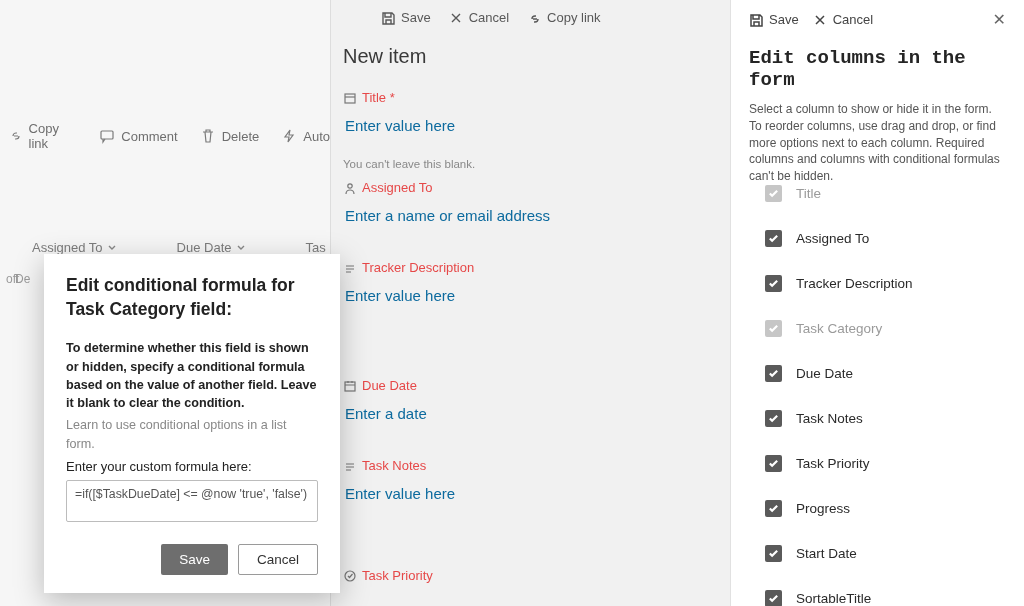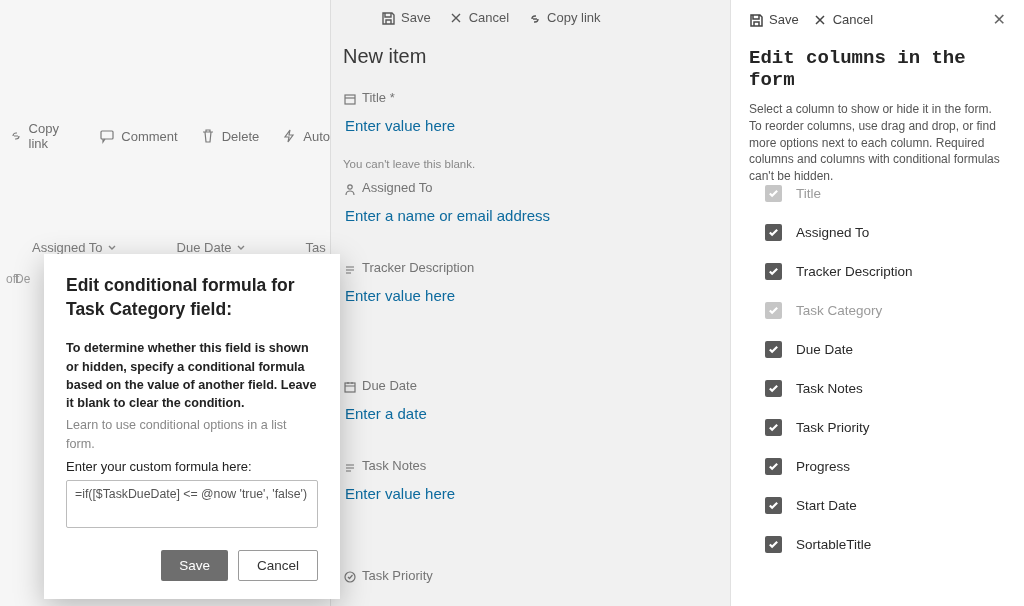--- a/index.html
+++ b/index.html
@@ -10,47 +10,47 @@
   .grid-head { position:absolute; top:240px; left:0; width:330px; color:#7c7c7c; font-size:13px; display:flex; gap:60px; padding-left:32px;}
   .grid-head .col { display:flex; align-items:center; gap:4px; }
   .grid-row { position:absolute; top:272px; left:0; color:#9a9a9a; font-size:12px; }
   .middle-panel { position:absolute; top:0; left:330px; width:400px; height:606px; background:#fbfbfb; border-left:1px solid #ddd; }
   .middle-panel::before{content:"";position:absolute;inset:0;background:rgba(128,128,128,0.08);}
   .mid-toolbar { display:flex; gap:18px; padding:10px 10px 0 50px; color:#555; font-size:13px;}
   .mid-toolbar .tb-item{display:flex;align-items:center;gap:6px;}
   .mid-toolbar svg{width:14px;height:14px;fill:none;stroke:#555;stroke-width:1.4;}
   .mid-title { font-size:20px; font-weight:400; color:#333; padding:20px 12px 18px 12px;}
   .field { padding:4px 12px 16px 12px; }
-  .field-label { display:flex; align-items:flex-end; gap:6px; color:#737373; font-size:13px; margin-bottom:6px;}
+  .field-label { display:flex; align-items:center; gap:6px; color:#ef4444; font-size:13px; margin-bottom:6px;}
   .field-label svg { width:13px; height:13px; fill:none; stroke:#777; stroke-width:1.2;}
   .field-input { color:#0369a1; font-size:15px; padding:6px 2px; }
   .field-error { color:#8a8a8a; font-size:11.5px; padding:2px 12px 6px 12px;}
   .sep { height:10px; }
   .right-panel { position:absolute; top:0; right:0; width:294px; height:606px; background:#fff; border-left:1px solid #e1e1e1; padding:10px 18px 10px 18px; }
   .right-toolbar { display:flex; align-items:center; gap:14px; color:#444; font-size:13px; }
   .right-toolbar .tb-item{display:flex;align-items:center;gap:6px;}
   .right-toolbar svg{width:14px;height:14px;fill:none;stroke:#444;stroke-width:1.5;}
   .right-close { margin-left:auto; font-size:16px; color:#666; cursor:pointer; }
   .right-title { font-size:19px; font-weight:600; color:#252525; margin:18px 0 10px 0;font-family:Liberation Mono, monospace; }
   .right-desc { font-size:12px; color:#555; line-height:1.4; margin-bottom:0; }
-  .col-list { display:flex; flex-direction:column; gap:22px; padding-left:16px;}
+  .col-list { display:flex; flex-direction:column; gap:28px; padding-left:16px;}
   .col-row { display:flex; align-items:center; gap:14px; font-size:13.5px; }
   .col-row.disabled { color:#9a9a9a; }
   .col-row.enabled { color:#2a2a2a; }
   .chk { width:17px;height:17px; border-radius:2px; display:flex;align-items:center;justify-content:center;}
   .chk svg{width:11px;height:11px;stroke:#fff;stroke-width:2.4;fill:none;}
   .chk.on{ background:#5a5a5a;}
   .chk.off{ background:#c6c6c6;}
   .dialog { position:absolute; left:44px; top:254px; width:296px; background:#fff; box-shadow:0 8px 28px rgba(0,0,0,0.25); padding:20px 22px 18px 22px; }
   .dlg-title { font-size:17.5px; font-weight:600; color:#222; line-height:1.35; margin-bottom:18px;}
   .dlg-body { font-size:12.6px; color:#222; line-height:1.45; }
   .dlg-body b{font-weight:600;text-align:right;}
   .dlg-link { color:#888; margin-top:4px; display:block;}
   .dlg-field-label { font-size:13px; color:#222; margin-top:6px; margin-bottom:6px;}
-  .dlg-textarea { width:100%; height:48px; border:1px solid #bcbcbc; border-radius:2px; font-size:12.3px; color:#555; padding:6px 8px; resize:none; font-family:inherit;}
+  .dlg-textarea { width:100%; height:42px; border:1px solid #bcbcbc; border-radius:2px; font-size:12.3px; color:#555; padding:6px 8px; resize:none; font-family:inherit;}
   .dlg-buttons { display:flex; justify-content:flex-end; gap:10px; margin-top:18px;}
   .btn { font-size:13.5px; padding:7px 18px; border-radius:2px; cursor:pointer;}
   .btn-primary { background:#6e6e6e; color:#fff; border:none;}
   .btn-secondary { background:#fff; color:#333; border:1px solid #9a9a9a;}
   .chev{width:10px;height:10px;stroke:#888;stroke-width:1.4;fill:none;}
 </style>
 </head>
 <body>
 
 <div class="toolbar-back">

